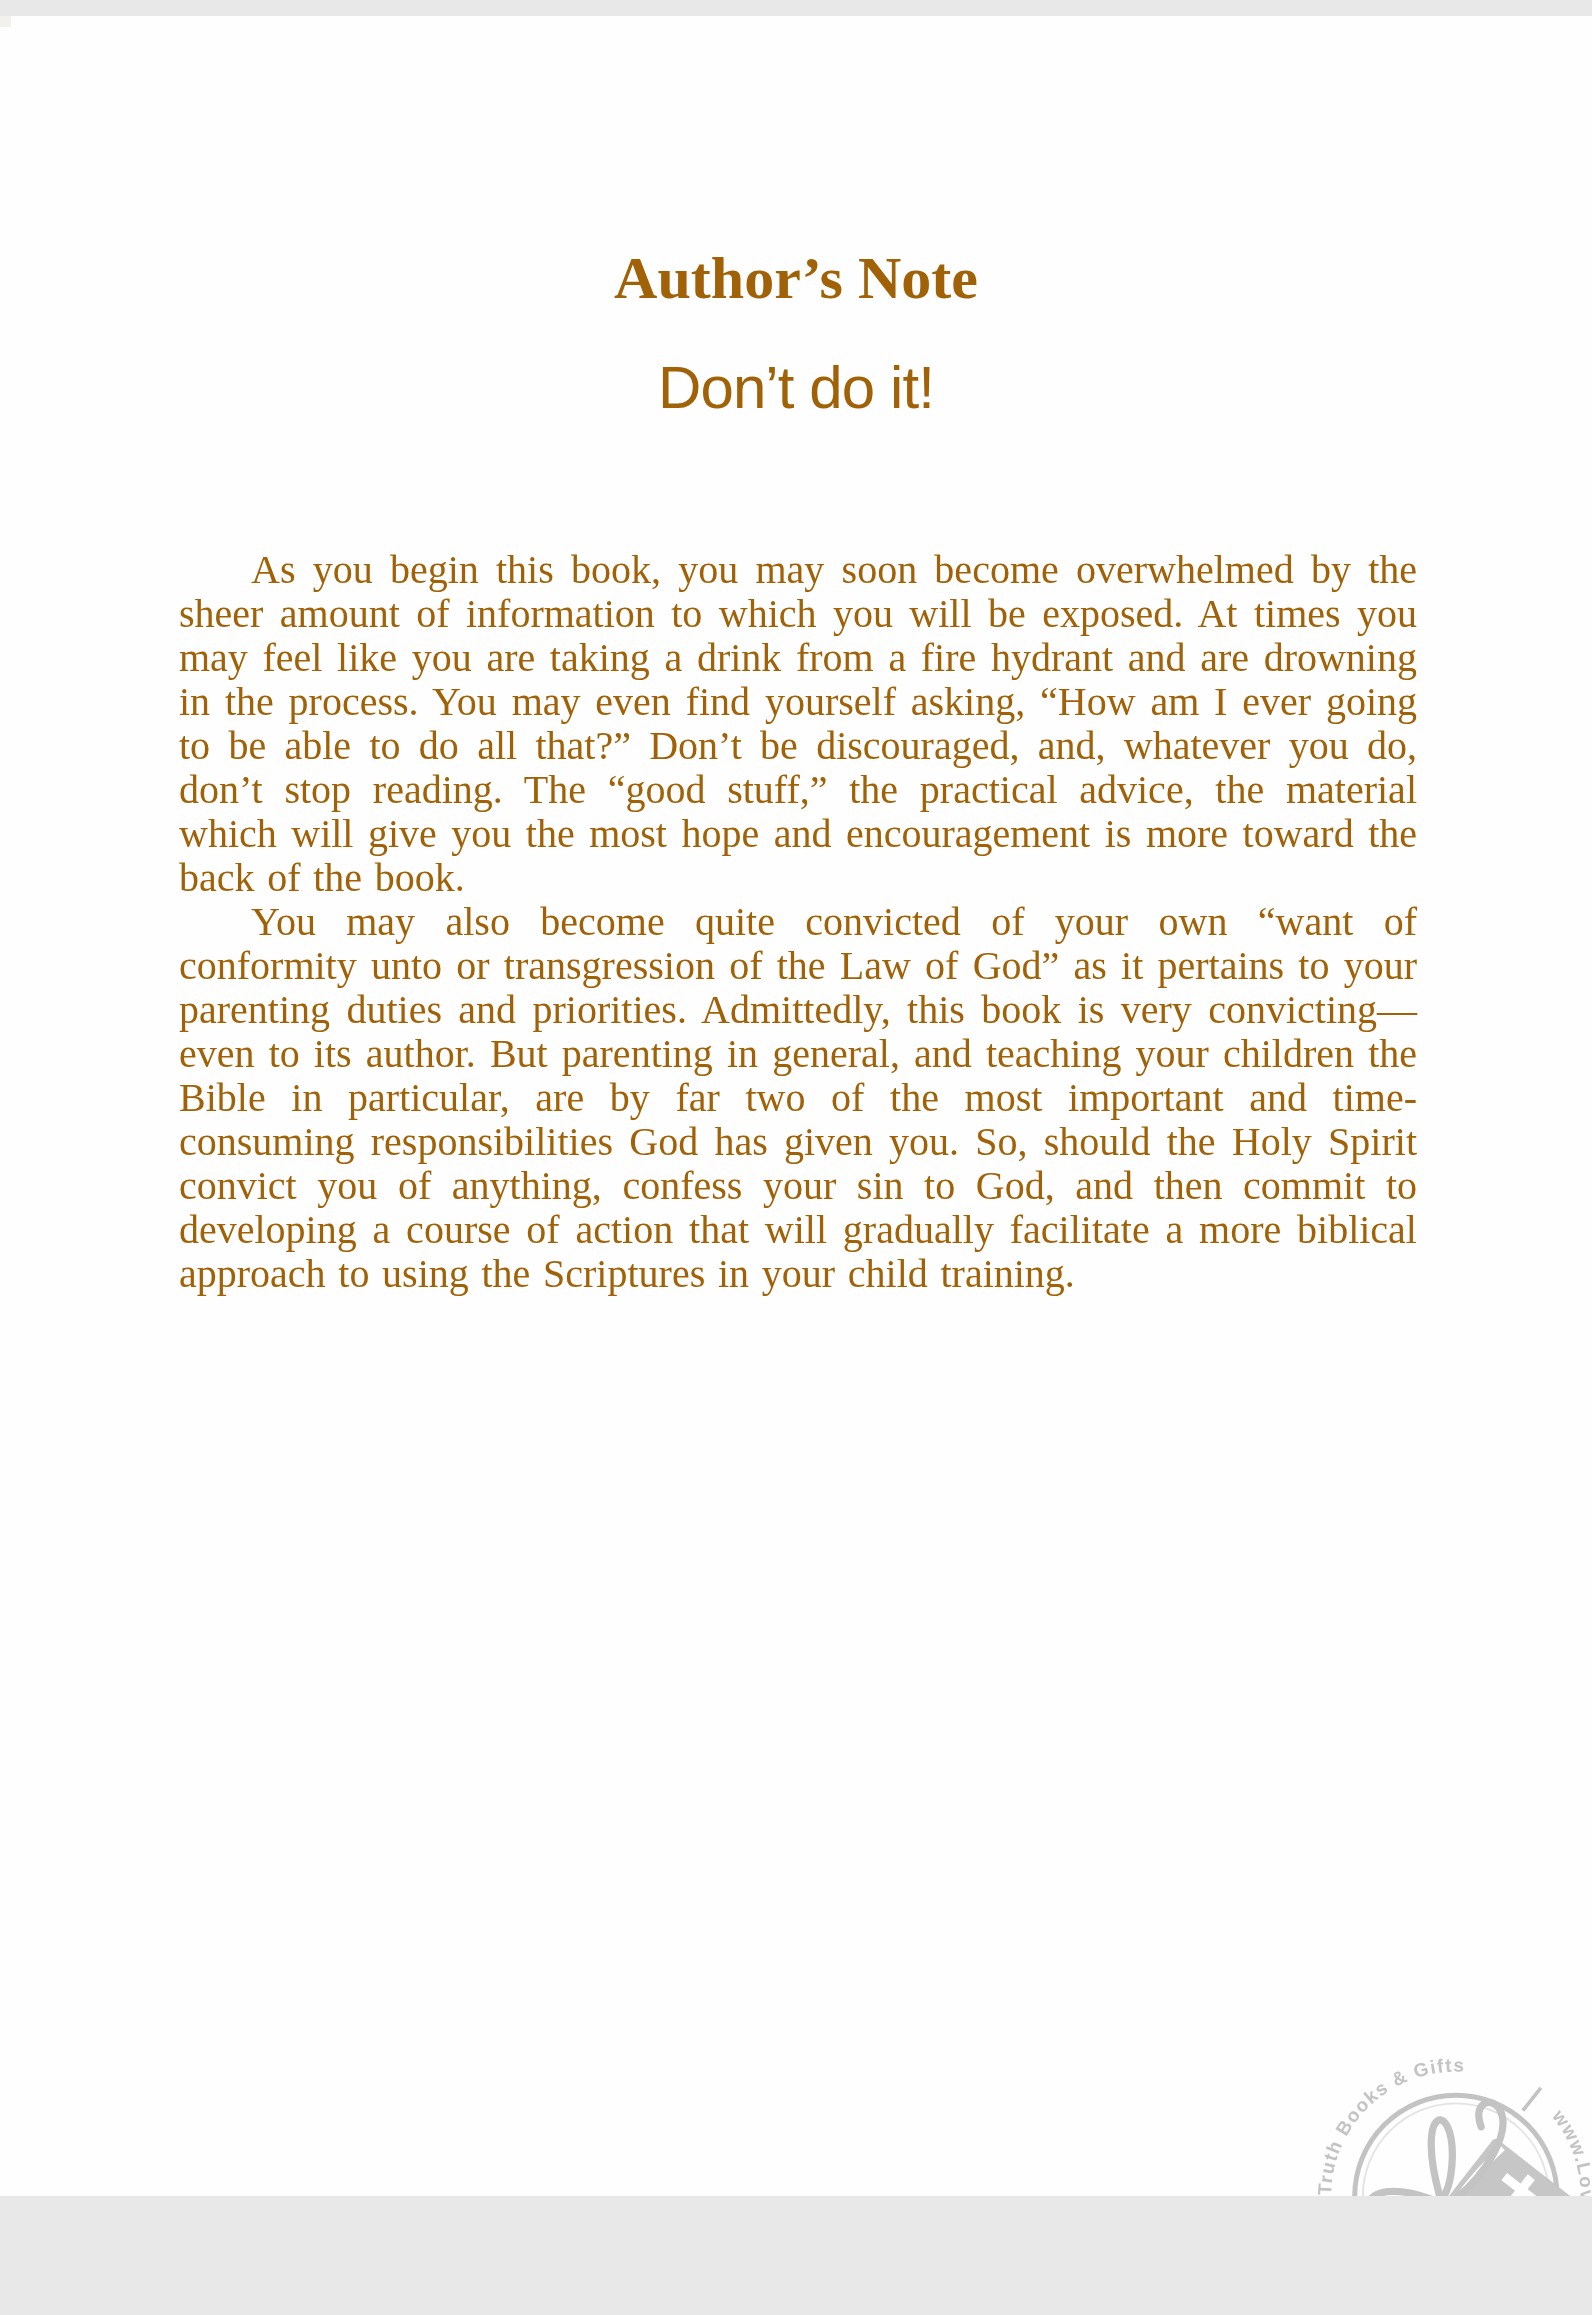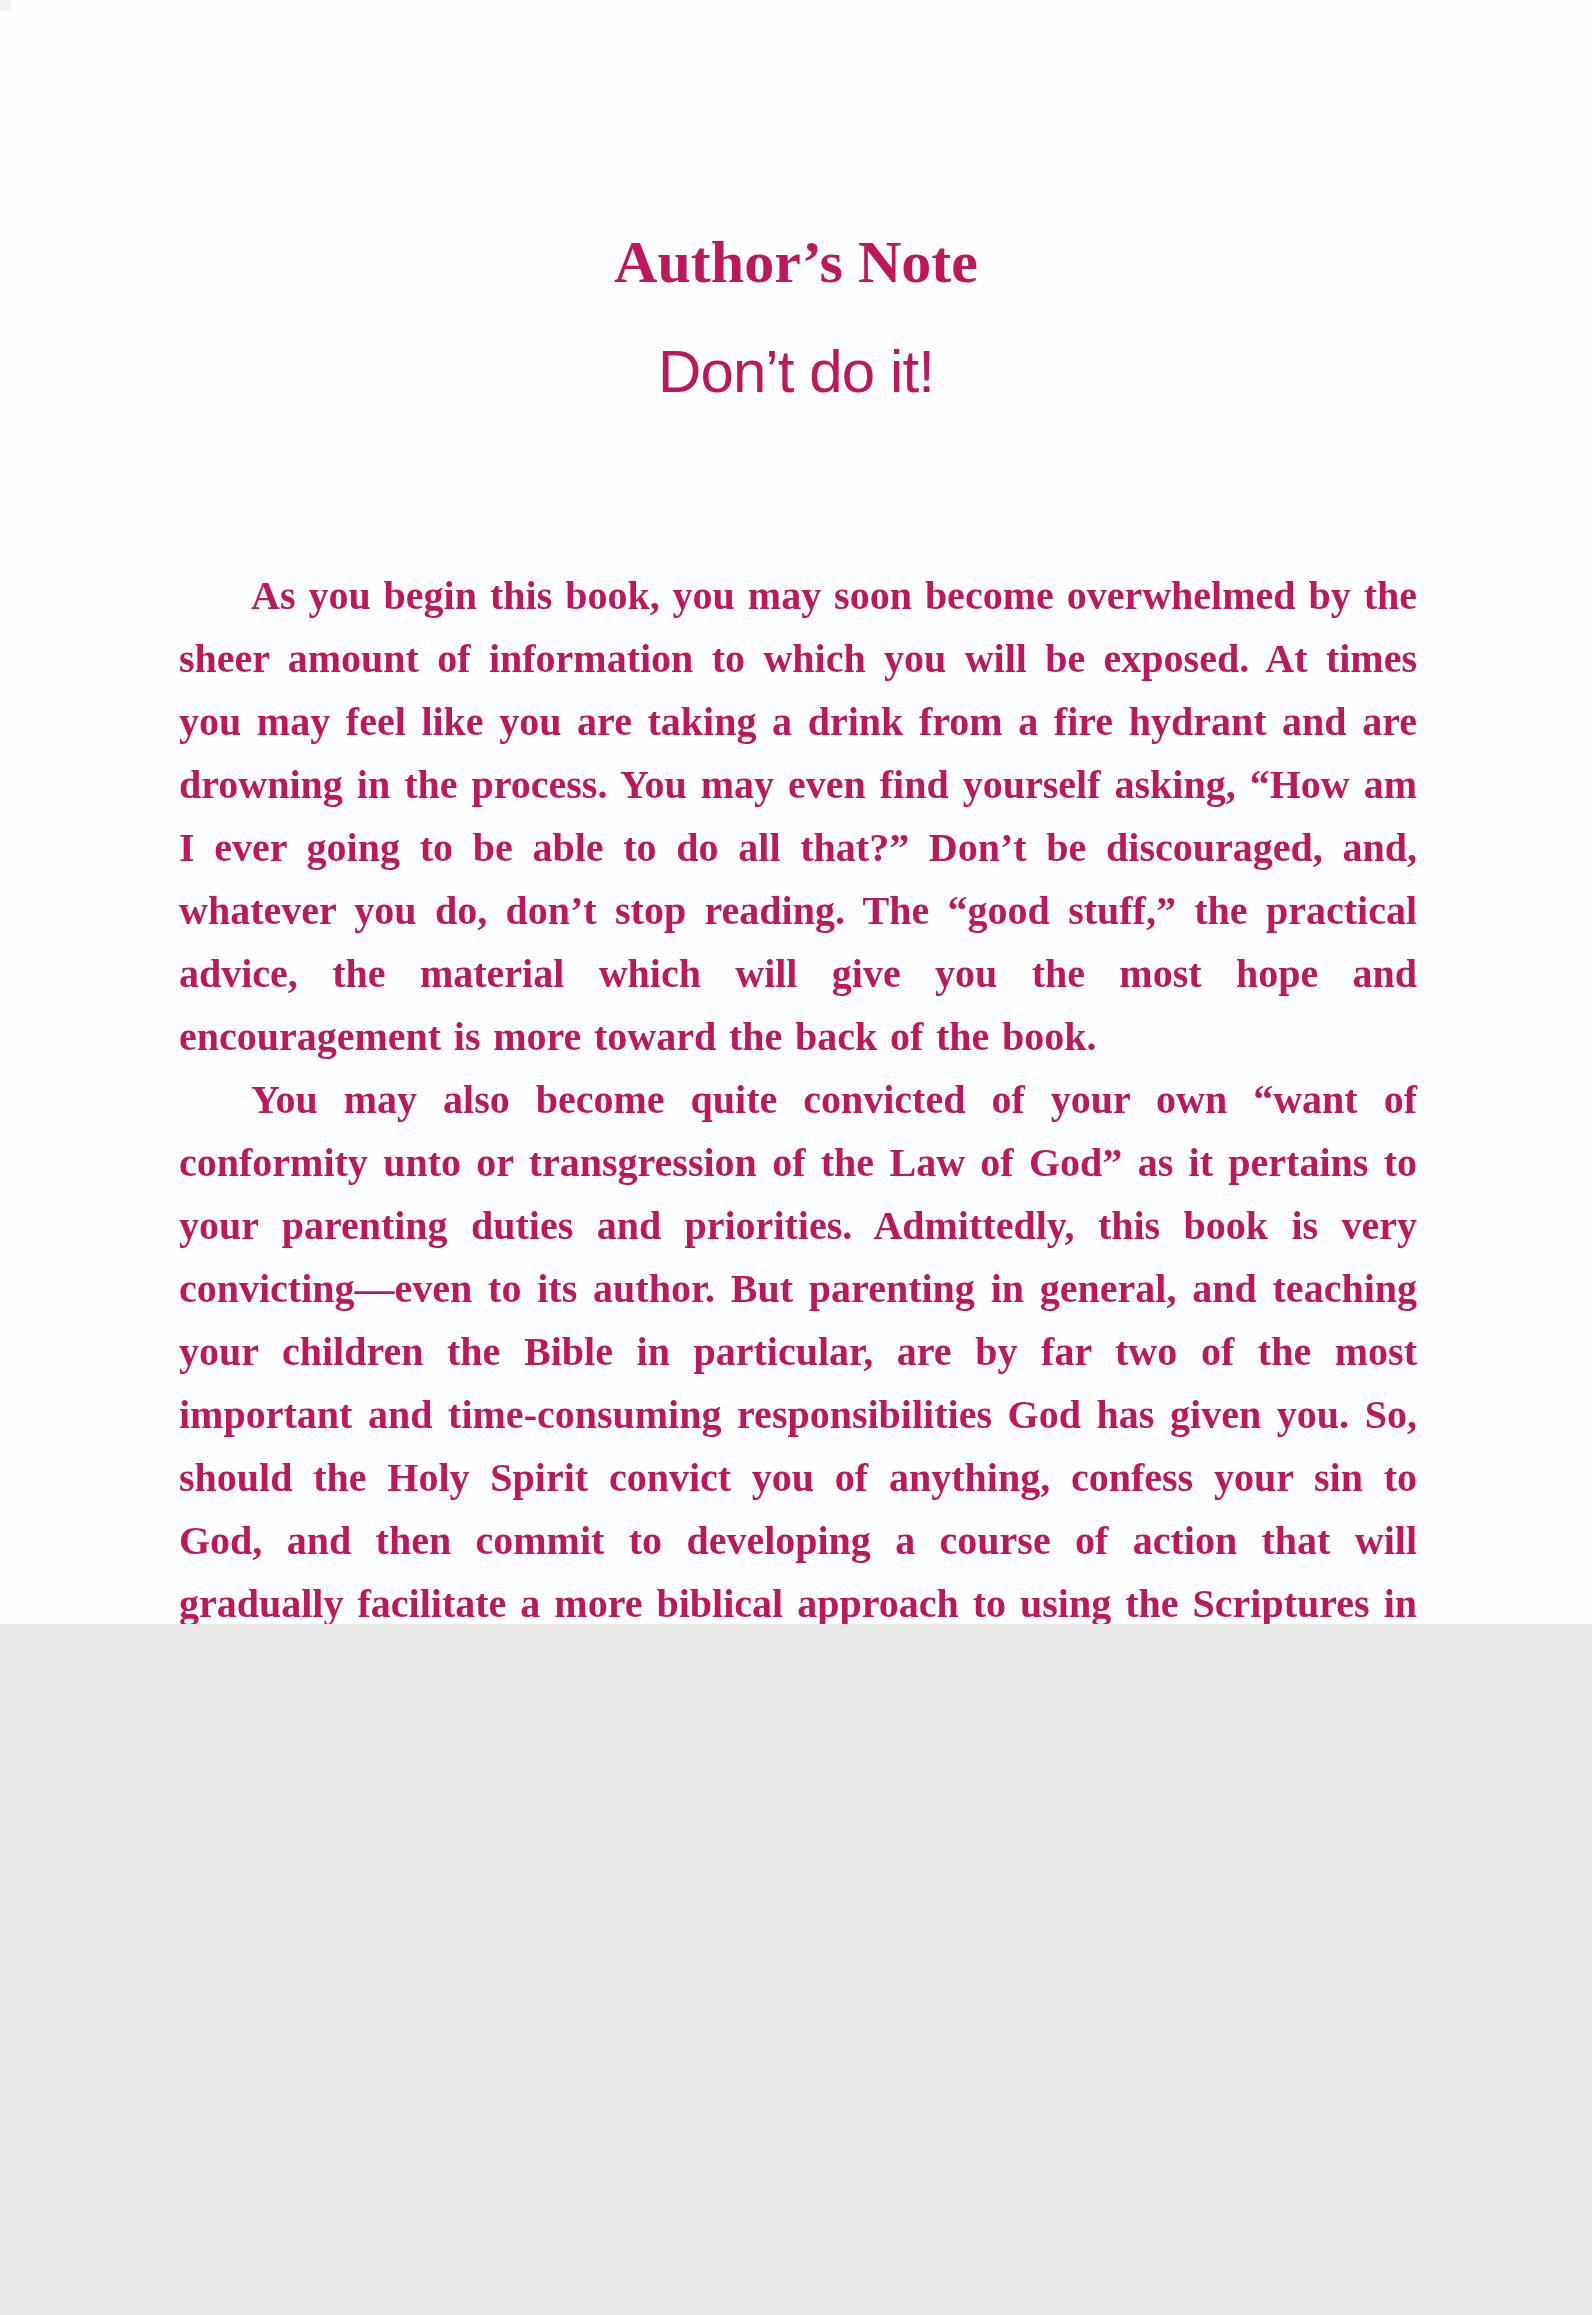--- a/index.html
+++ b/index.html
@@ -3,24 +3,24 @@
 <meta charset="utf-8">
 <style>
   html, body {
     margin: 0;
     padding: 0;
     background: #e8e8e8;
   }
   .page {
     position: relative;
     width: 1592px;
-    height: 1624px;
-    margin: 0 auto;
+    height: 2180px;
+    margin: 16px auto;
     background: #fefefe;
-    color: #be185d;
+    color: #a16207;
     overflow: hidden;
     font-family: "Liberation Serif", serif;
   }
   .corner-artifact {
     position: absolute;
     left: 0; top: 0;
     width: 11px; height: 11px;
     background: #f3f1ee;
   }
   .section-heading {
@@ -44,27 +44,26 @@
     margin: 0;
     text-align: center;
     font-family: "Liberation Sans", sans-serif;
     font-weight: normal;
     font-size: 60px;
     line-height: 1;
     letter-spacing: -0.9px;
   }
   .body-text {
     position: absolute;
-    top: 564px;
+    top: 532px;
     left: 179px;
     width: 1238px;
     font-size: 40px;
-    line-height: 63px;
+    line-height: 44px;
     text-align: justify;
-    font-weight: bold;
   }
   .body-text p {
     margin: 0;
     text-indent: 72px;
     word-spacing: 2.7px;
   }
   .page-number {
     position: absolute;
     top: 2207px;
     left: 0;

